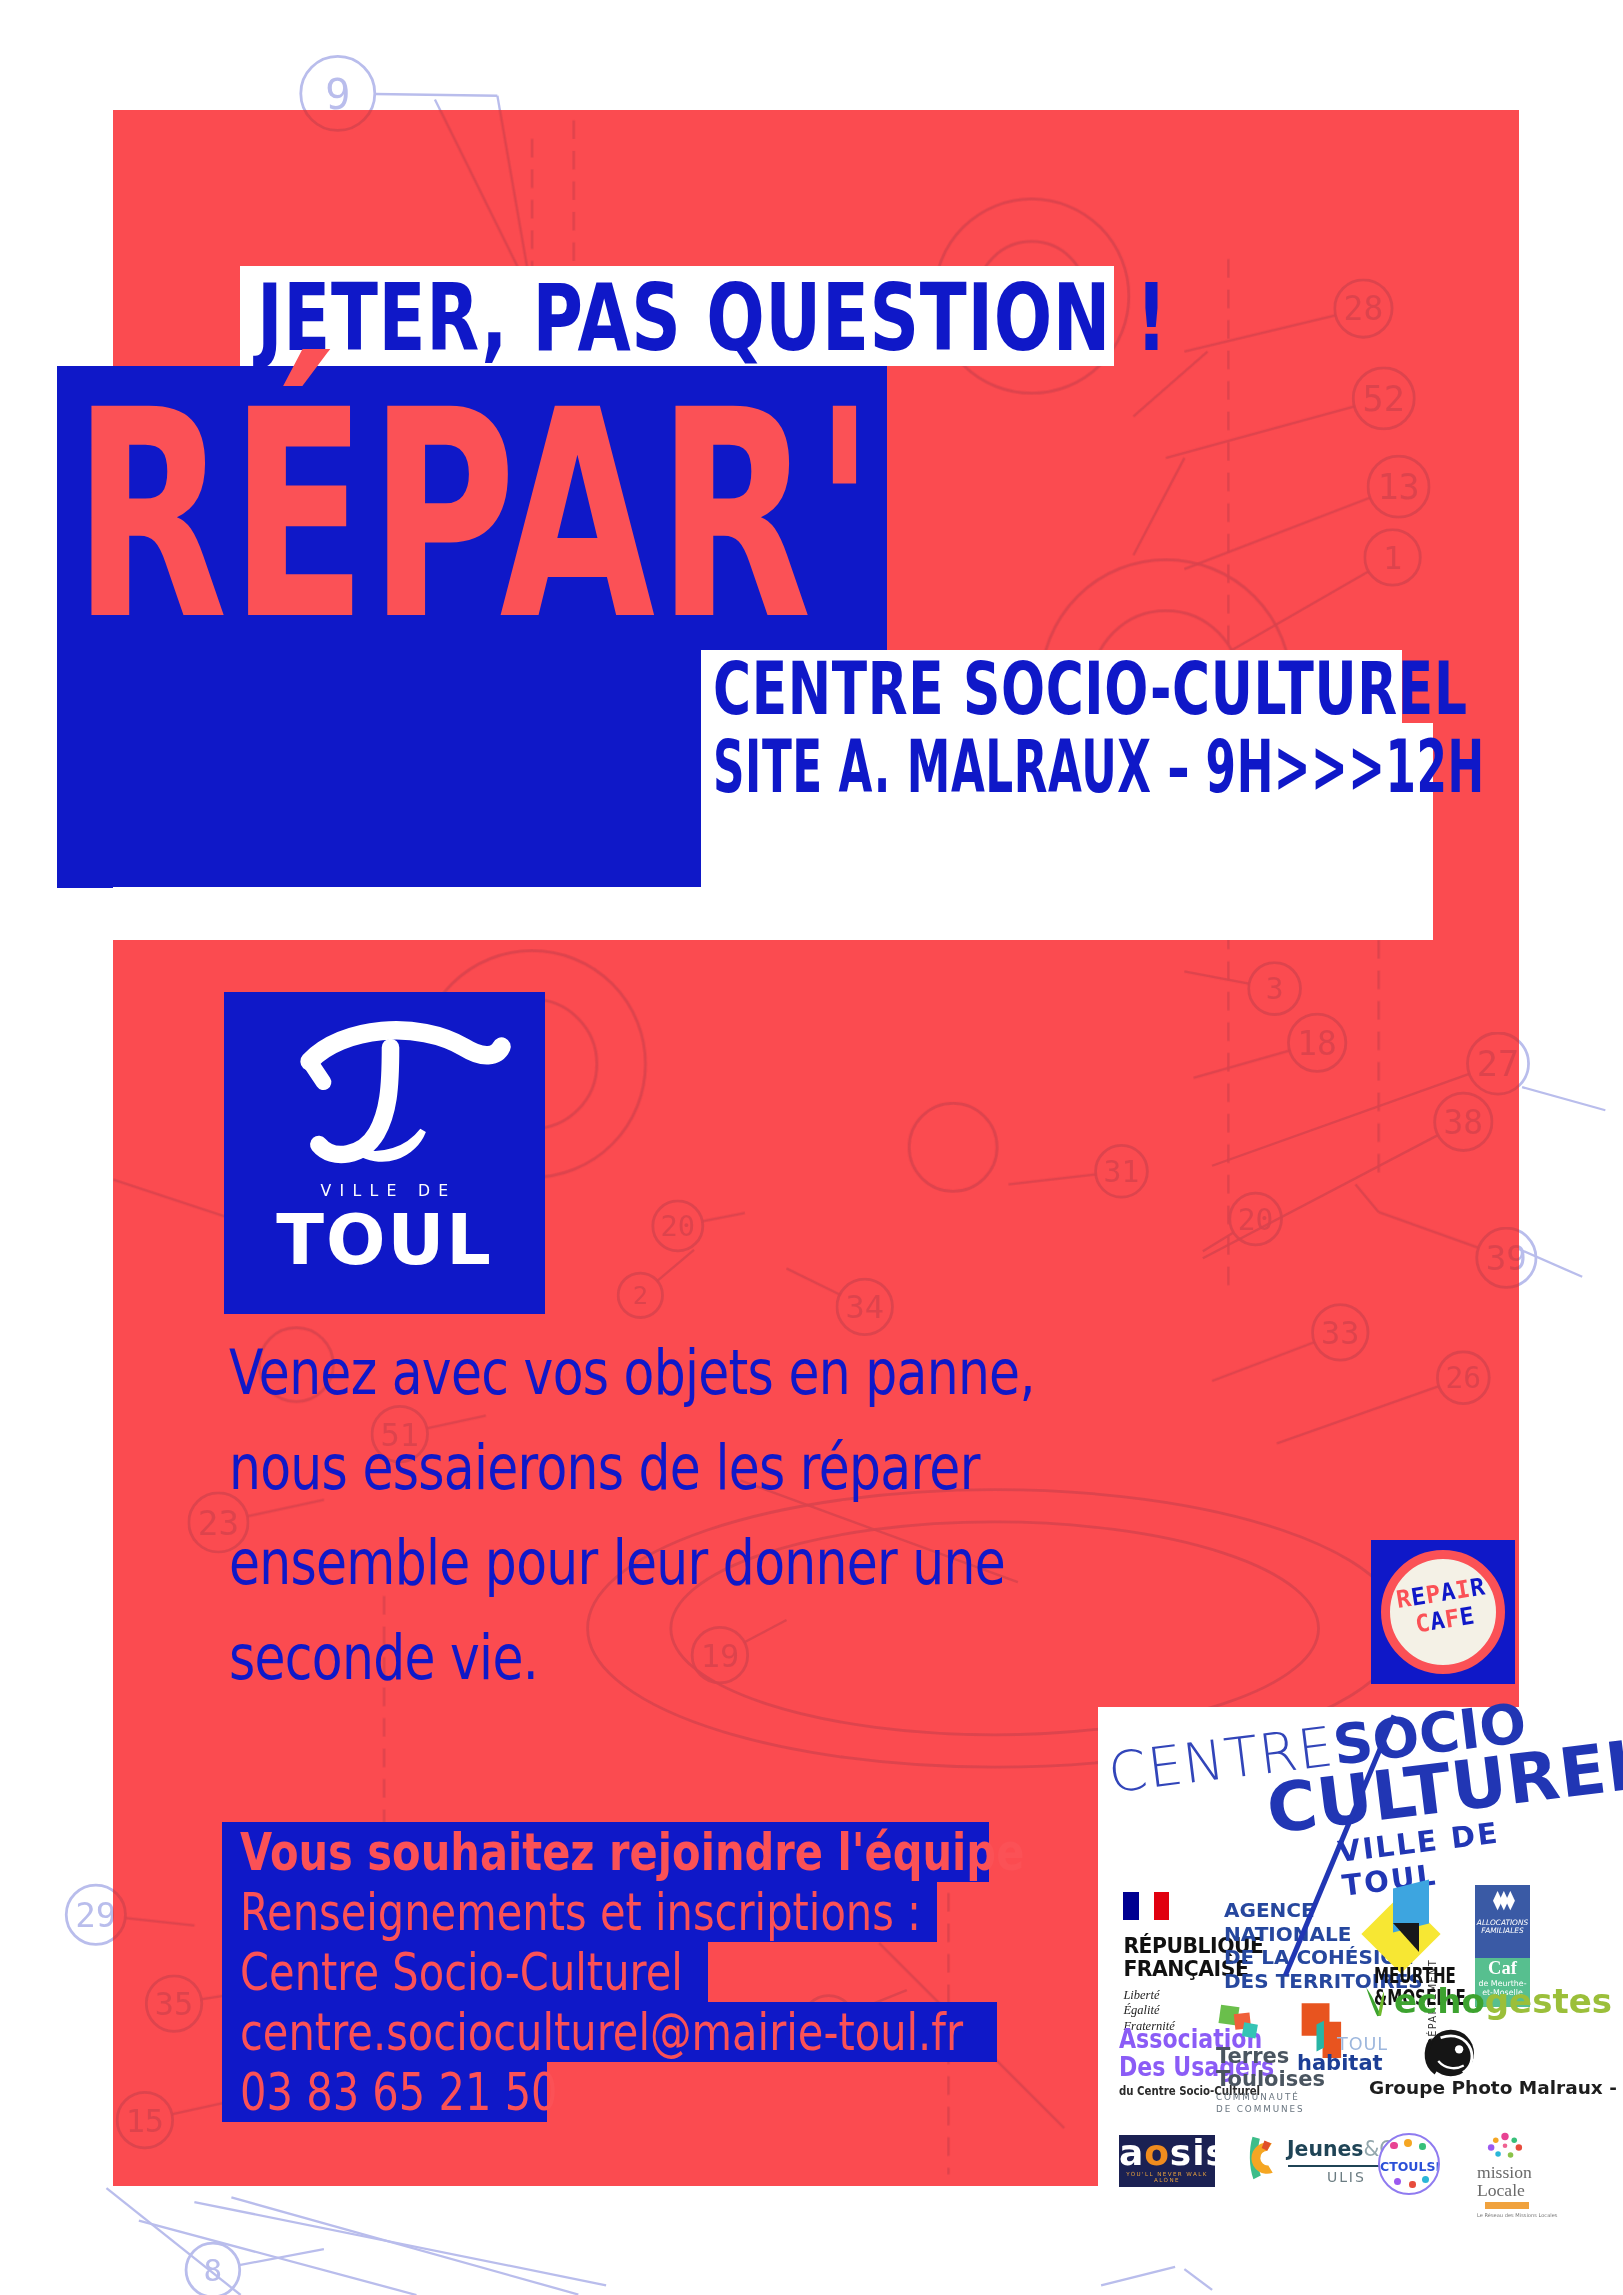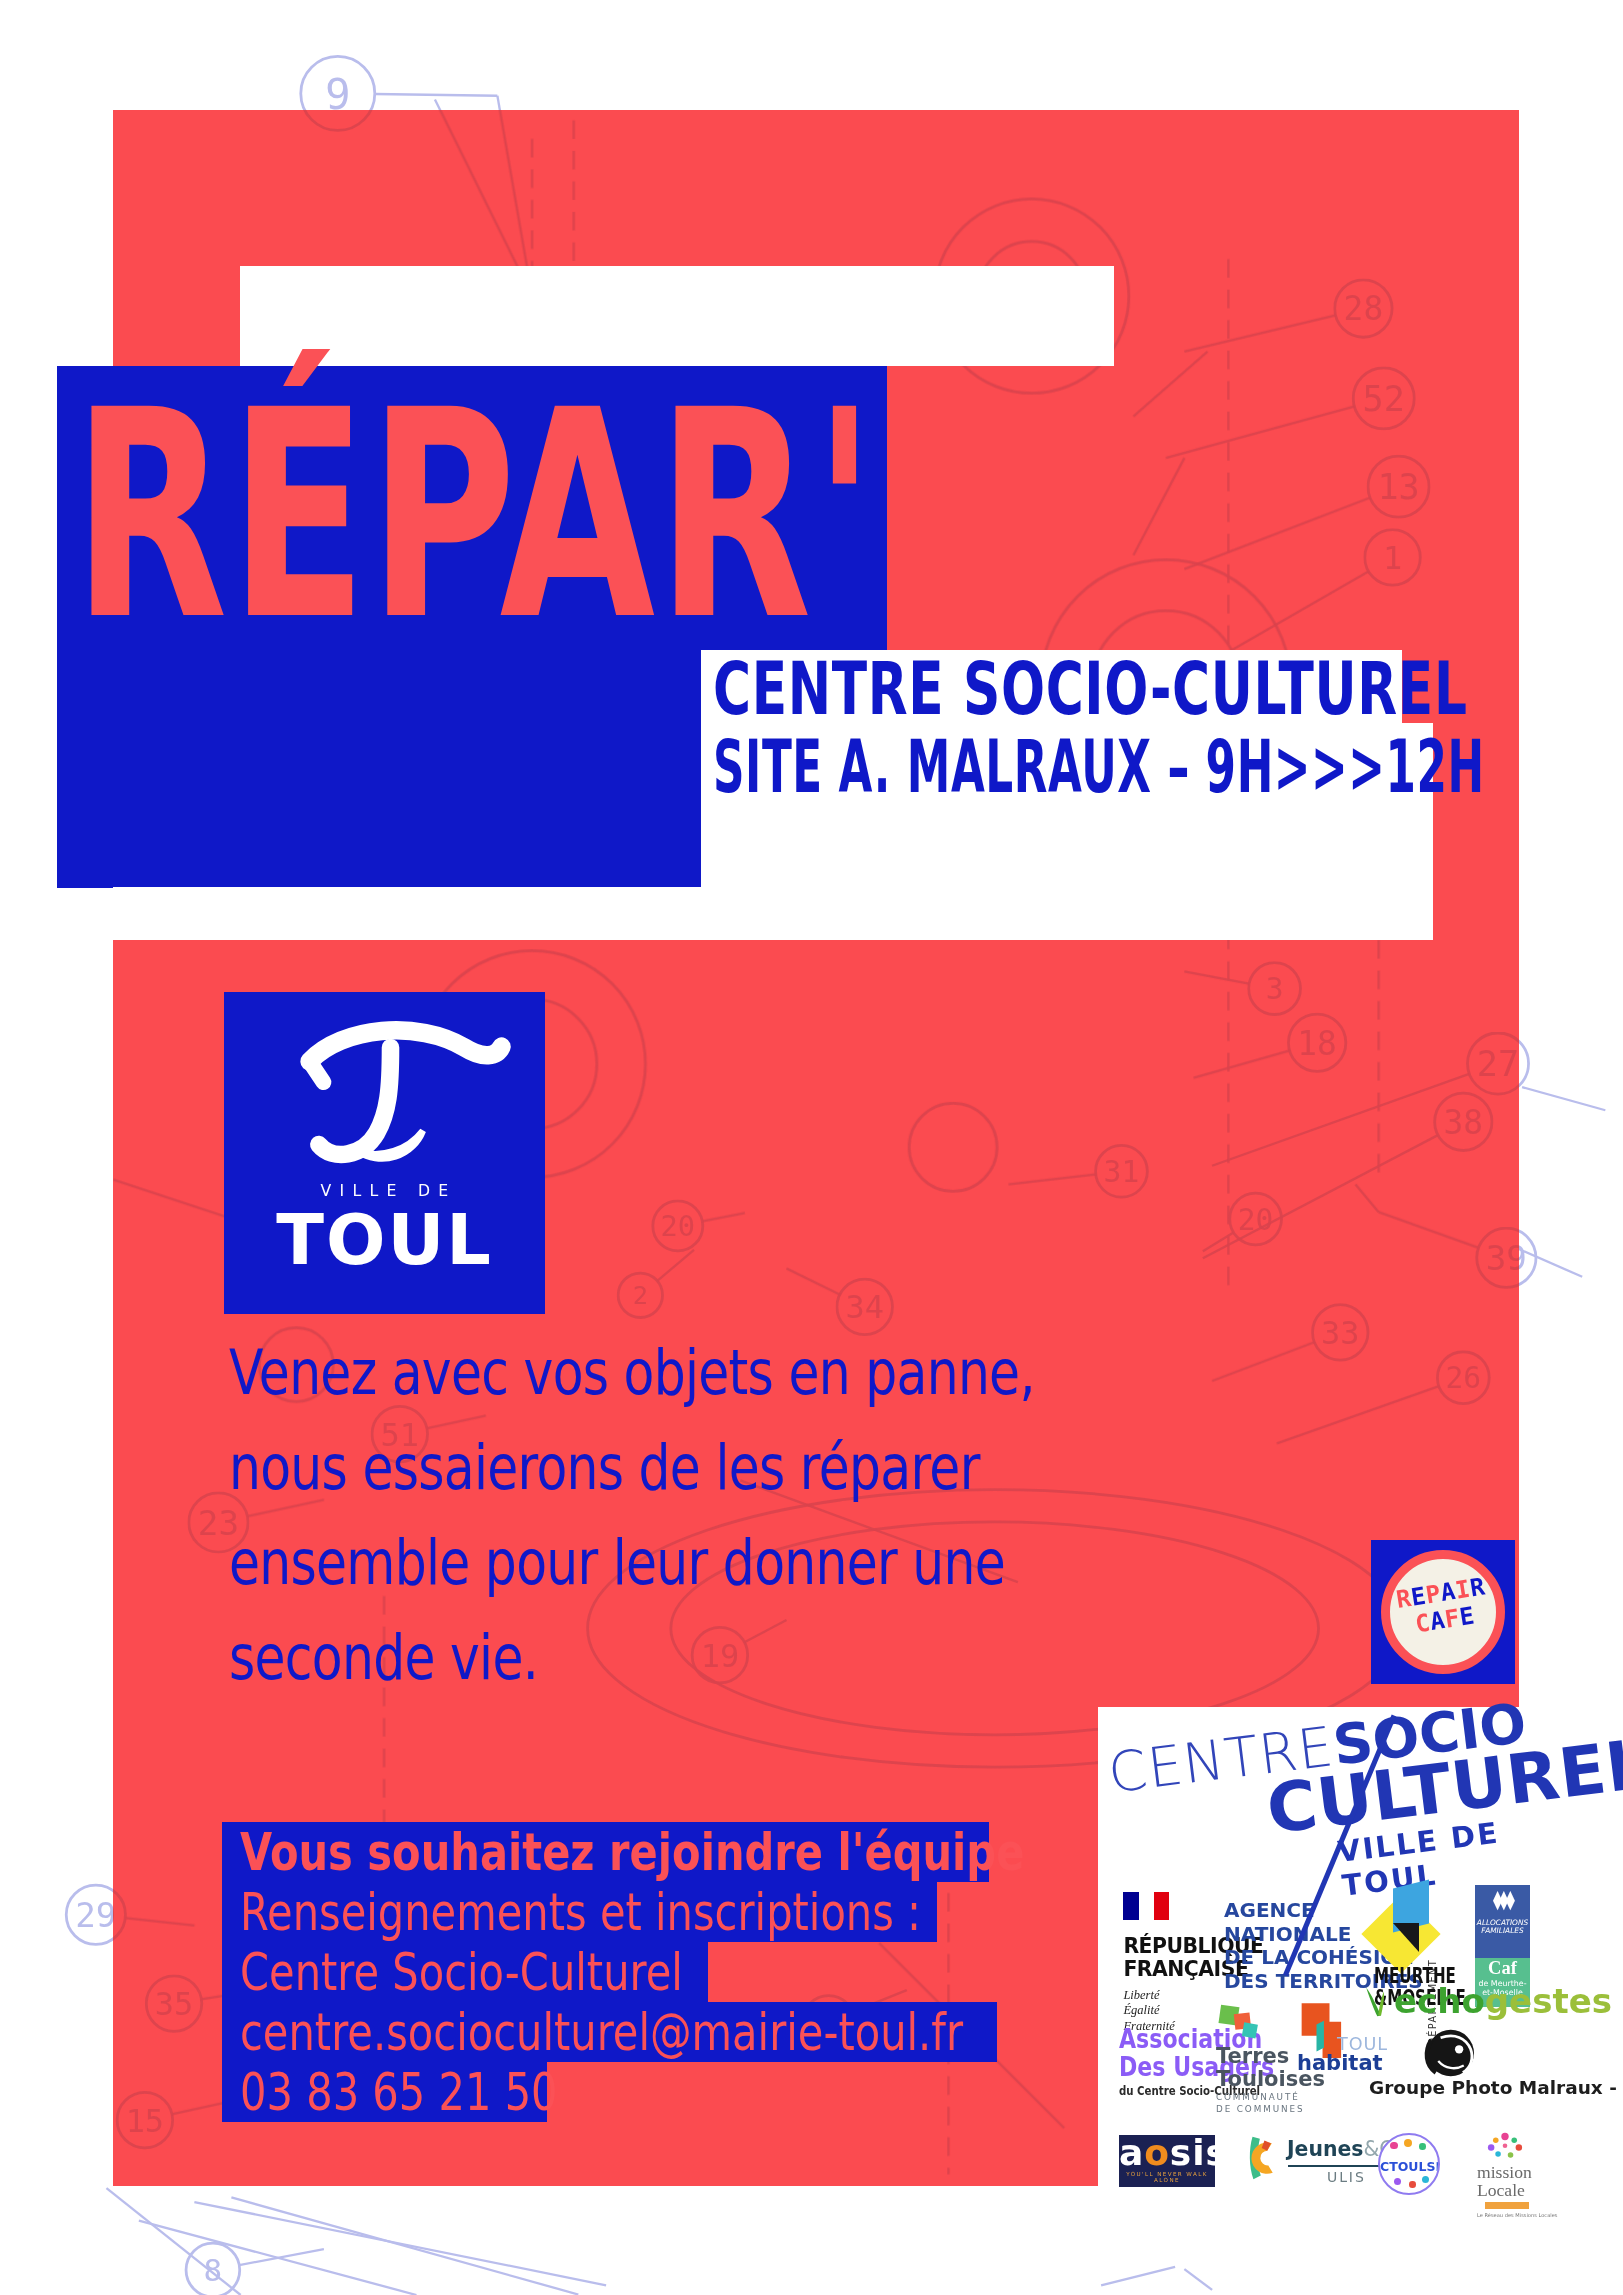--- a/index.html
+++ b/index.html
@@ -342,20 +342,23 @@
         <circle cx="460" cy="4907" r="58"></circle>
         <text x="460" y="4907" dy="0.36em" font-size="67">8</text>
         <line x1="517.0065868421907" y1="4896.311264967089" x2="700" y2="4862" stroke-width="5"></line>
         <circle cx="1791" cy="4370" r="56"></circle>
         <text x="1791" y="4370" dy="0.36em" font-size="64">20</text>
         <line x1="1842.9521853394917" y1="4349.09616211192" x2="1960" y2="4302" stroke-width="5"></line>
       </g>
   </svg>
 
   <div class="abs whitebox" style="left:240px;top:266px;width:874px;height:100px;"></div>
+  <div id="kicker" class="abs">
+    <span class="cond">JETER, PAS QUESTION !</span>
+  </div>
 
   <div id="bluebox" class="abs"></div>
   <div id="title1" class="abs">
     <span class="cond">RÉPAR'</span>
   </div>
 
   <div class="abs whitebox" style="left:701px;top:650px;width:701px;height:73px;"></div>
   <div class="abs whitebox" style="left:701px;top:723px;width:732px;height:217px;"></div>
   <div class="abs whitebox" style="left:113px;top:887px;width:588px;height:53px;"></div>
   <div id="venue1" class="abs">

